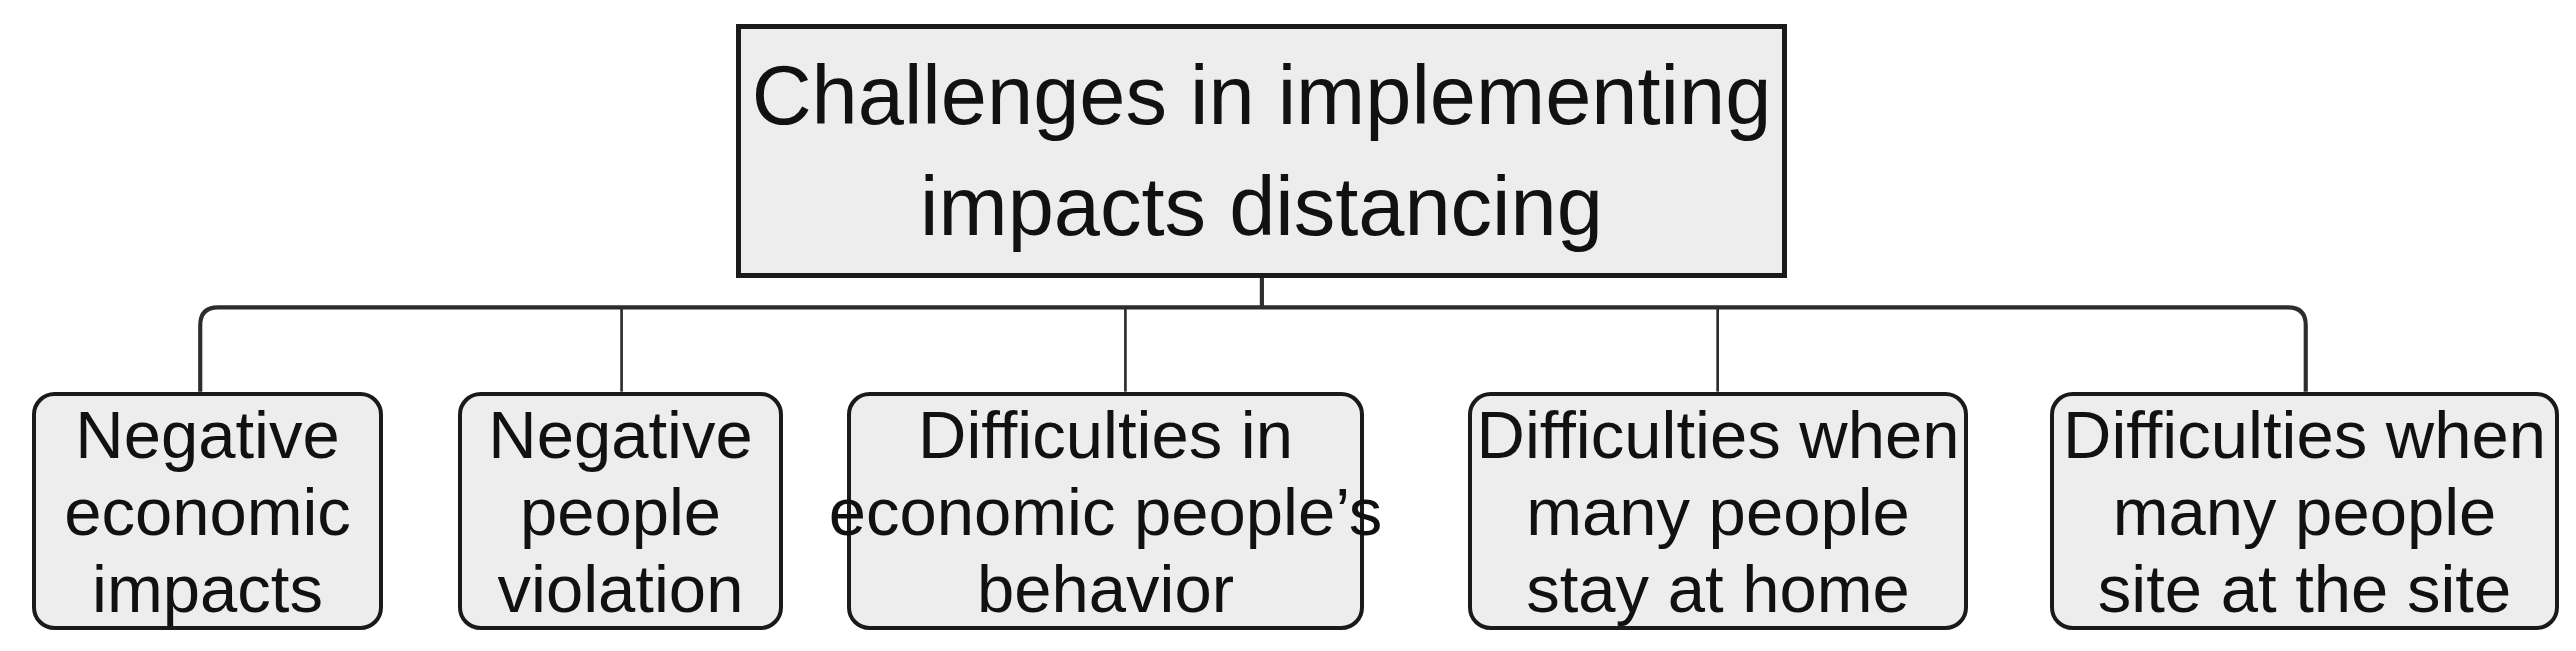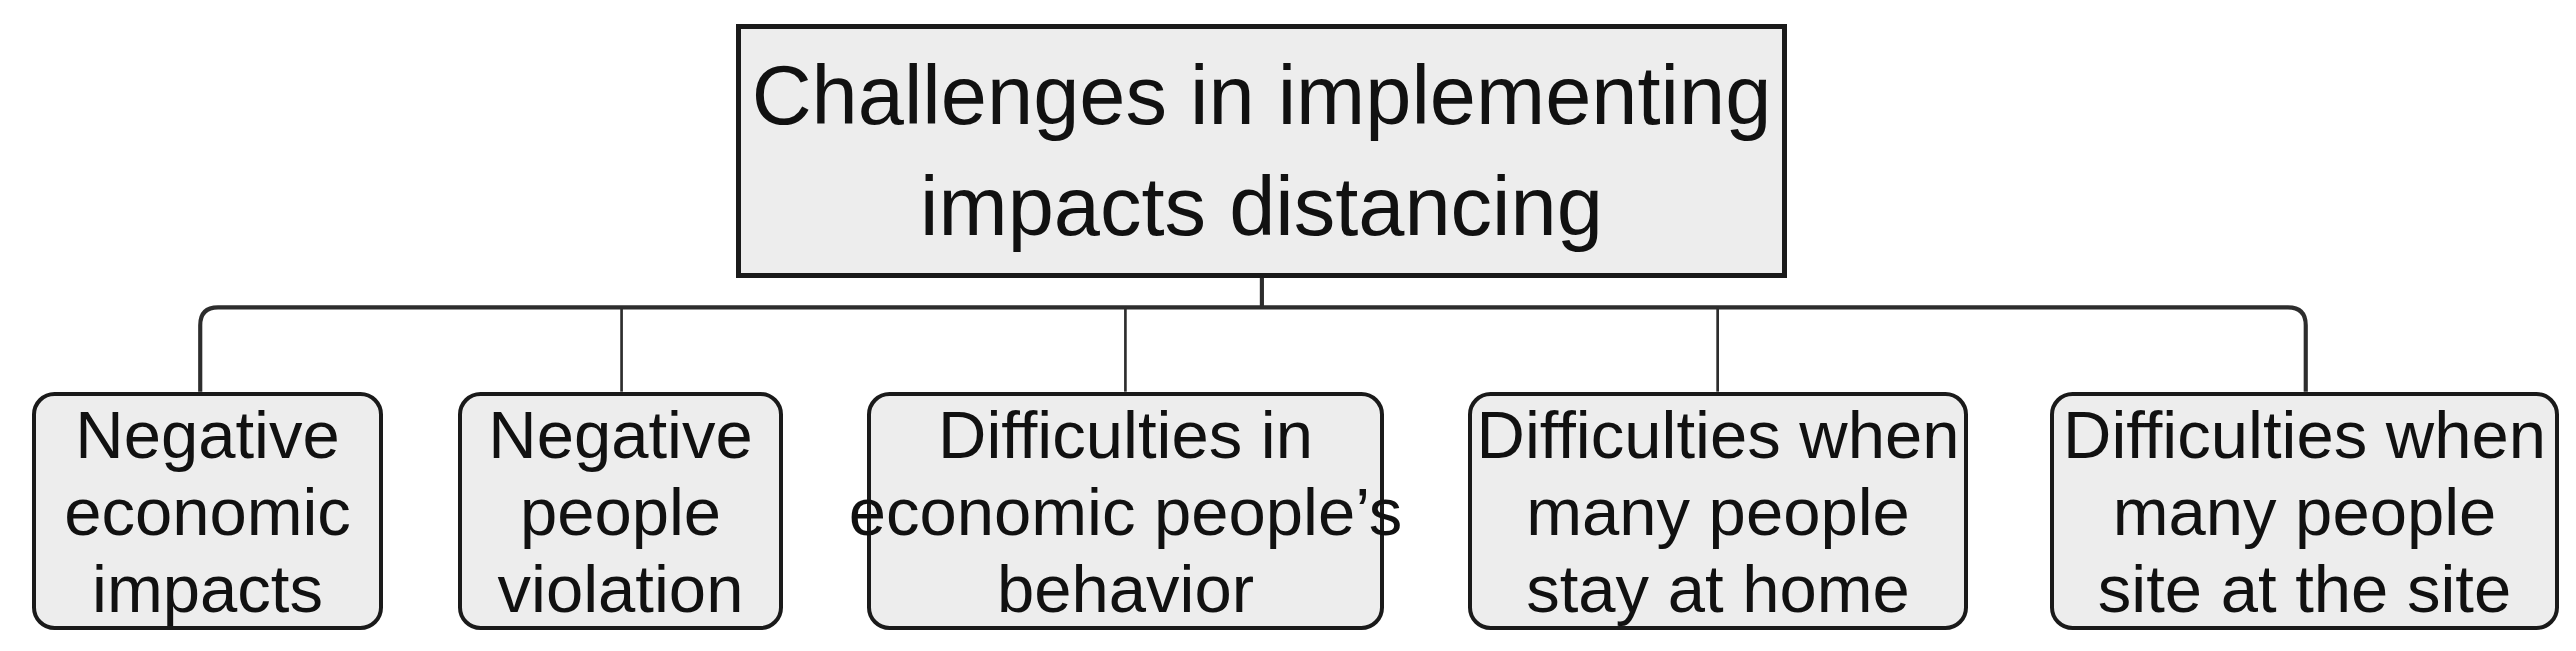--- a/index.html
+++ b/index.html
@@ -33,21 +33,21 @@
     left:736px;top:24px;width:1051px;height:254px;
     font-size:83px;line-height:111px;
   }
   .child-node{
     top:392px;height:238px;
     border-width:4.8px;border-radius:22.6px;
     font-size:67px;line-height:77px;
   }
   .child-1{left:32px;width:351px;}
   .child-2{left:458px;width:325px;}
-  .child-3{left:867px;width:517px;}
+  .child-3{left:847px;width:517px;}
   .child-4{left:1468px;width:500px;}
   .child-5{left:2050px;width:509px;}
 </style>
 </head>
 <body>
 
 <div class="stage">
 
   <svg class="connectors" viewBox="0 0 4338 1097" aria-hidden="true">
 

